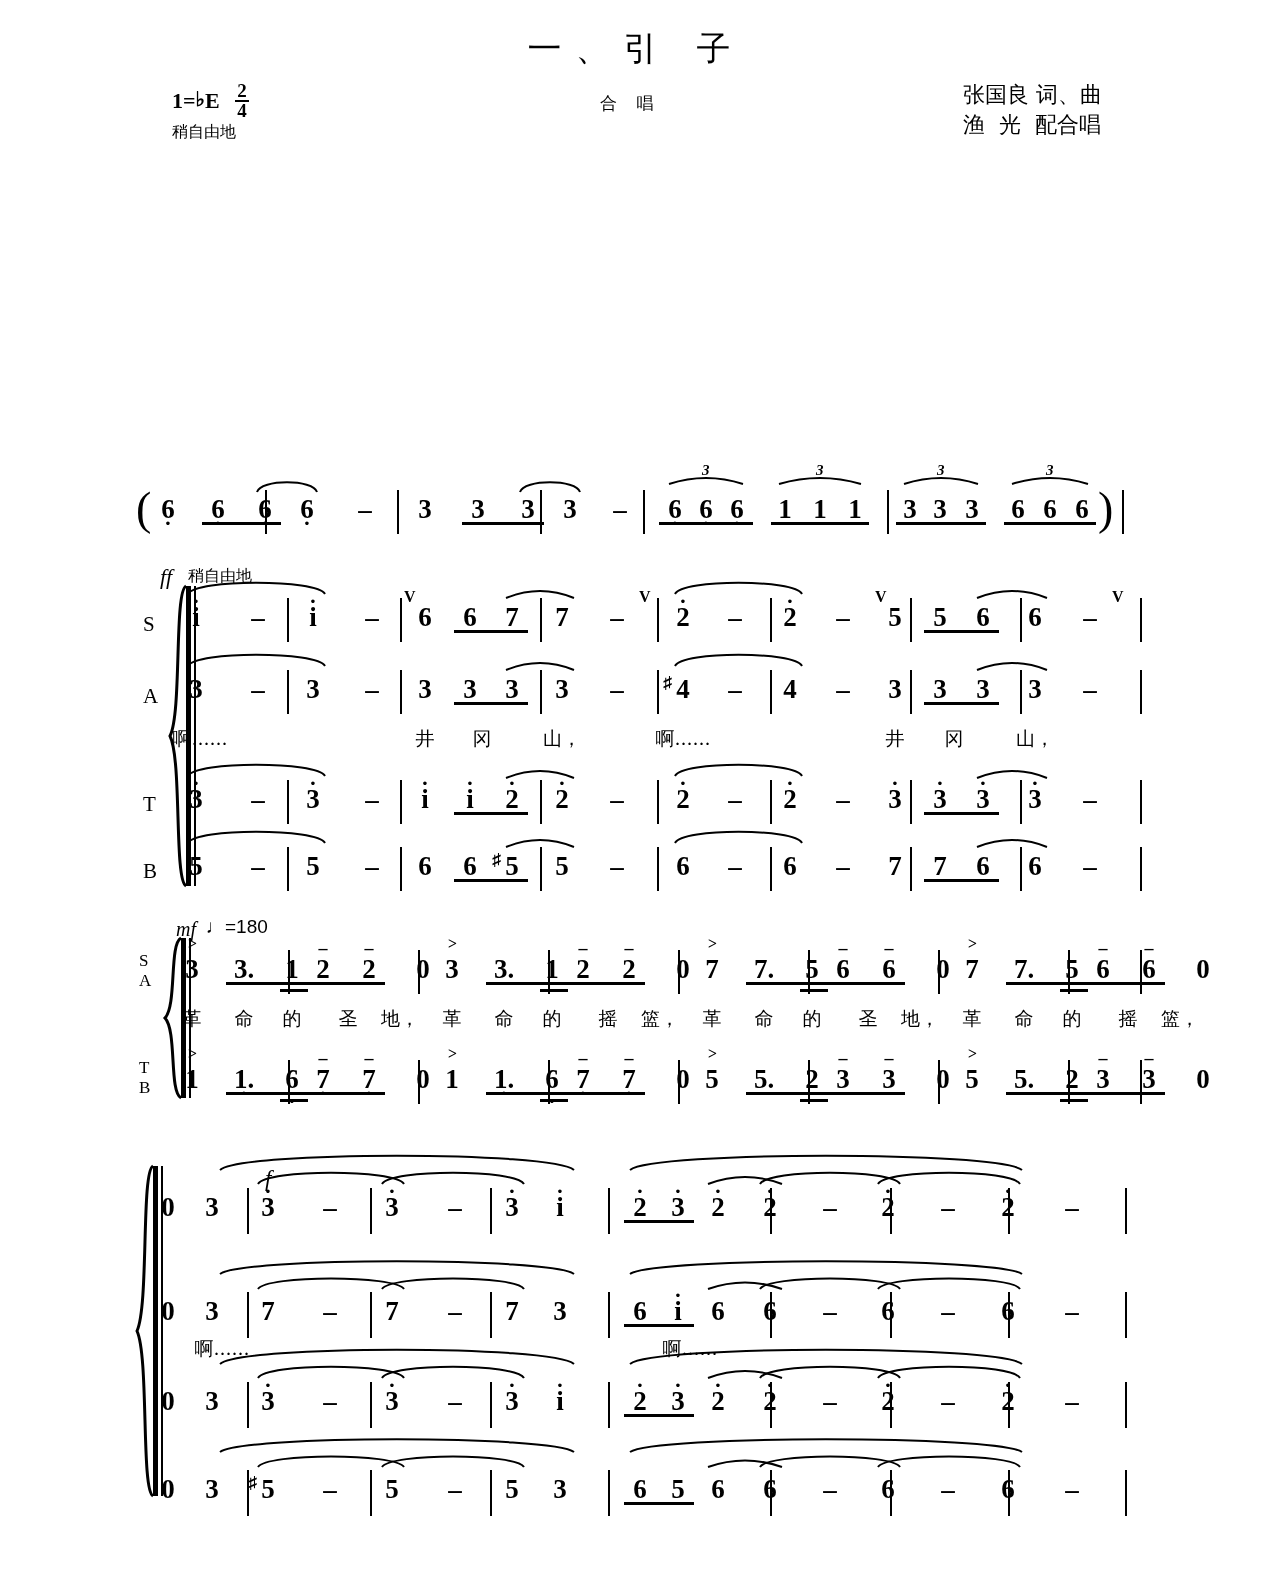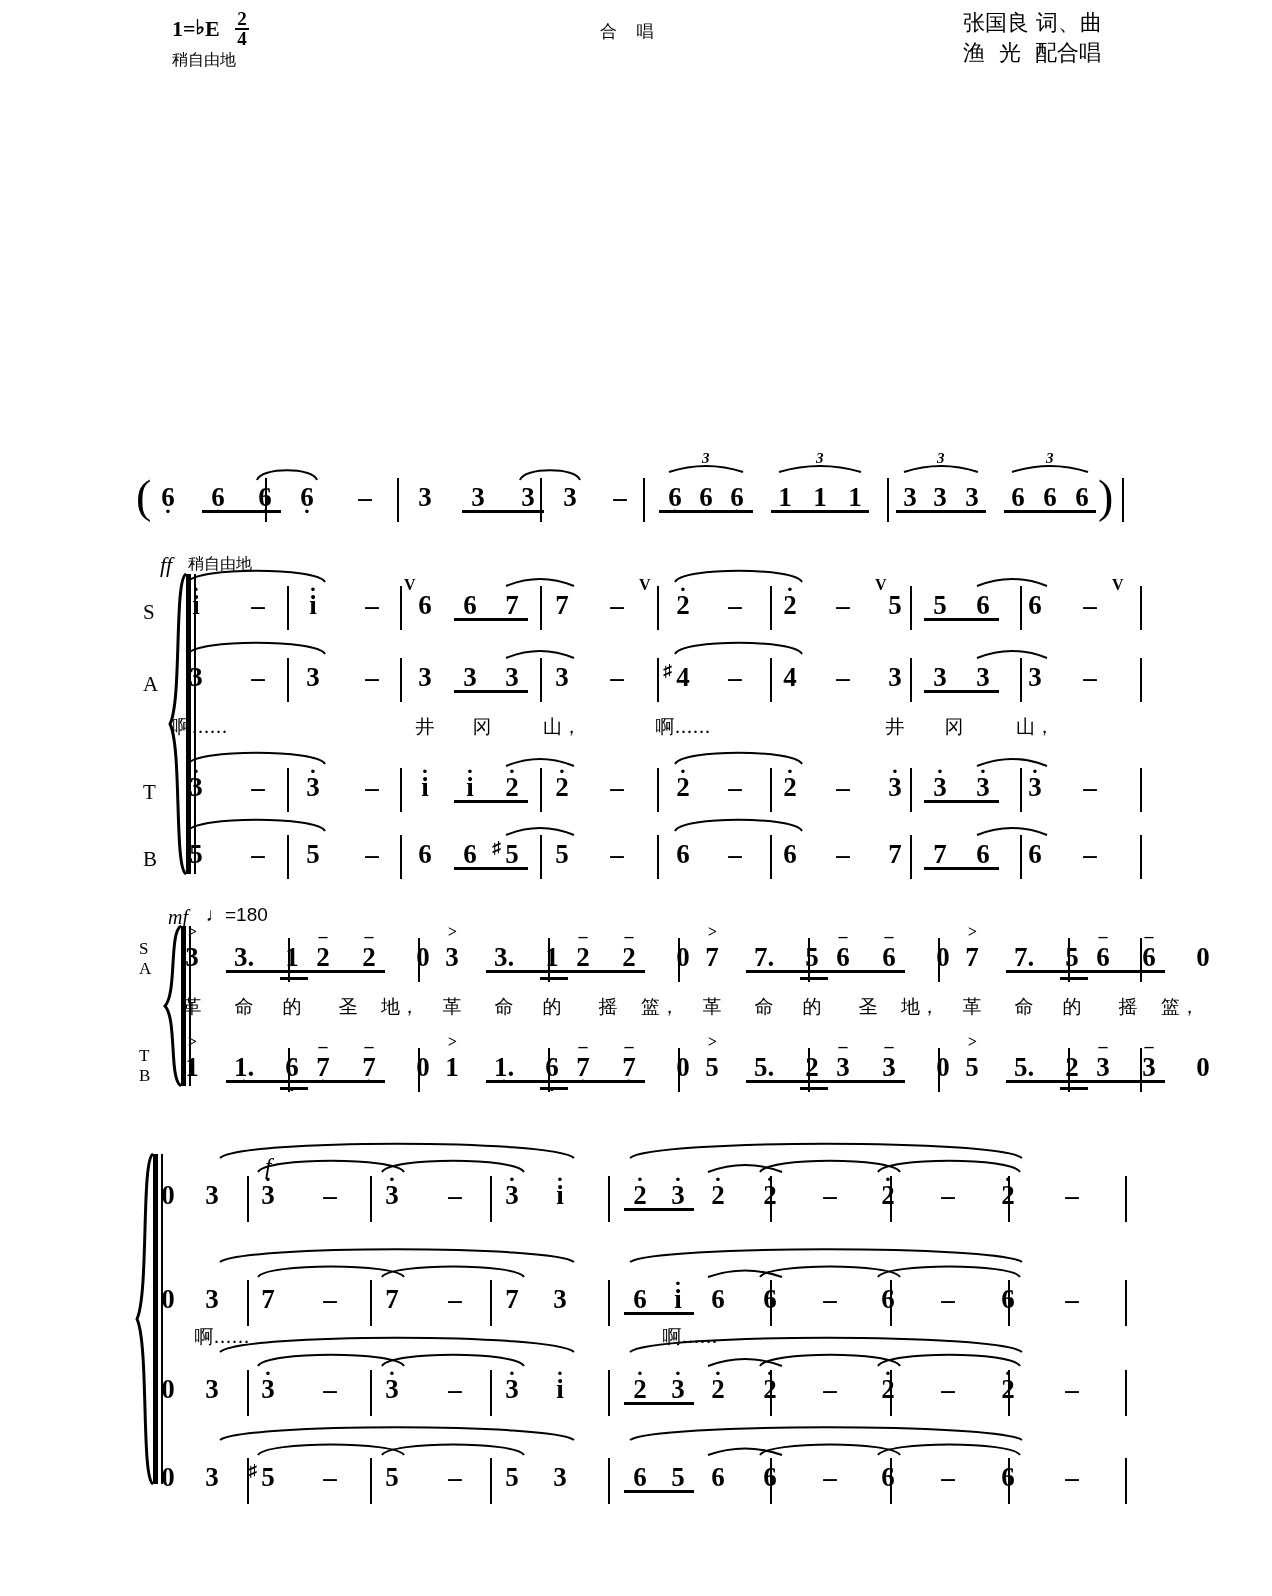--- a/index.html
+++ b/index.html
@@ -60,20 +60,21 @@
   svg{position:absolute;overflow:visible;}
   .sysbar{position:absolute;background:#000;}
 </style>
 </head>
 <body>
 
 <div class="page">
 
 
 
+  <div class="section-title">一、引 子</div>
 
   <div class="meta">
     <div class="keysig">
       <span>1=</span><span class="flat">♭</span><span>E</span>
       <span class="timesig">
         <span class="num">2</span>
         <span class="den">4</span>
       </span>
     </div>
     <div class="tempo-word">稍自由地</div>
@@ -324,21 +325,21 @@
     <div class="note" style="left: 843px; top: 827px;">–</div>
     <div class="note" style="left: 895px; top: 827px;">7</div>
     <div class="note" style="left: 940px; top: 827px;">7</div>
     <div class="note" style="left: 983px; top: 827px;">6</div>
     <div class="beam" style="left: 924px; top: 853px; width: 75px; height: 3px;"></div>
     <div class="note" style="left: 1035px; top: 827px;">6</div>
     <div class="note" style="left: 1090px; top: 827px;">–</div>
     <svg width="70" height="20" style="left: 977px; top: 807px;">
       <path d="M0,14 Q35,0 70,14" fill="none" stroke="#000" stroke-width="2"></path>
     </svg>
-    <div class="dyn" style="left: 168px; top: 892px; font-size: 20px;">mf</div>
+    <div class="dyn" style="left: 176px; top: 892px; font-size: 20px;">mf</div>
     <div style="position: absolute; left: 206px; top: 890px; font-size: 19px; font-family: &quot;Liberation Sans&quot;, sans-serif;">♩=180</div>
     <svg width="22" height="160" style="left: 163px; top: 912px;">
       <path d="M18,0 C6,6 14,67.2 2,80 C14,92.8 6,154 18,160" fill="none" stroke="#000" stroke-width="3"></path>
     </svg>
     <div class="sysbar" style="left: 181px; top: 912px; width: 5px; height: 160px;"></div>
     <div class="sysbar" style="left: 189px; top: 912px; width: 2px; height: 160px;"></div>
     <div style="position: absolute; left: 139px; top: 925px; font-size: 17px; font-family: &quot;Liberation Serif&quot;, serif;">S</div>
     <div style="position: absolute; left: 139px; top: 945px; font-size: 17px; font-family: &quot;Liberation Serif&quot;, serif;">A</div>
     <div style="position: absolute; left: 139px; top: 1032px; font-size: 17px; font-family: &quot;Liberation Serif&quot;, serif;">T</div>
     <div style="position: absolute; left: 139px; top: 1052px; font-size: 17px; font-family: &quot;Liberation Serif&quot;, serif;">B</div>

